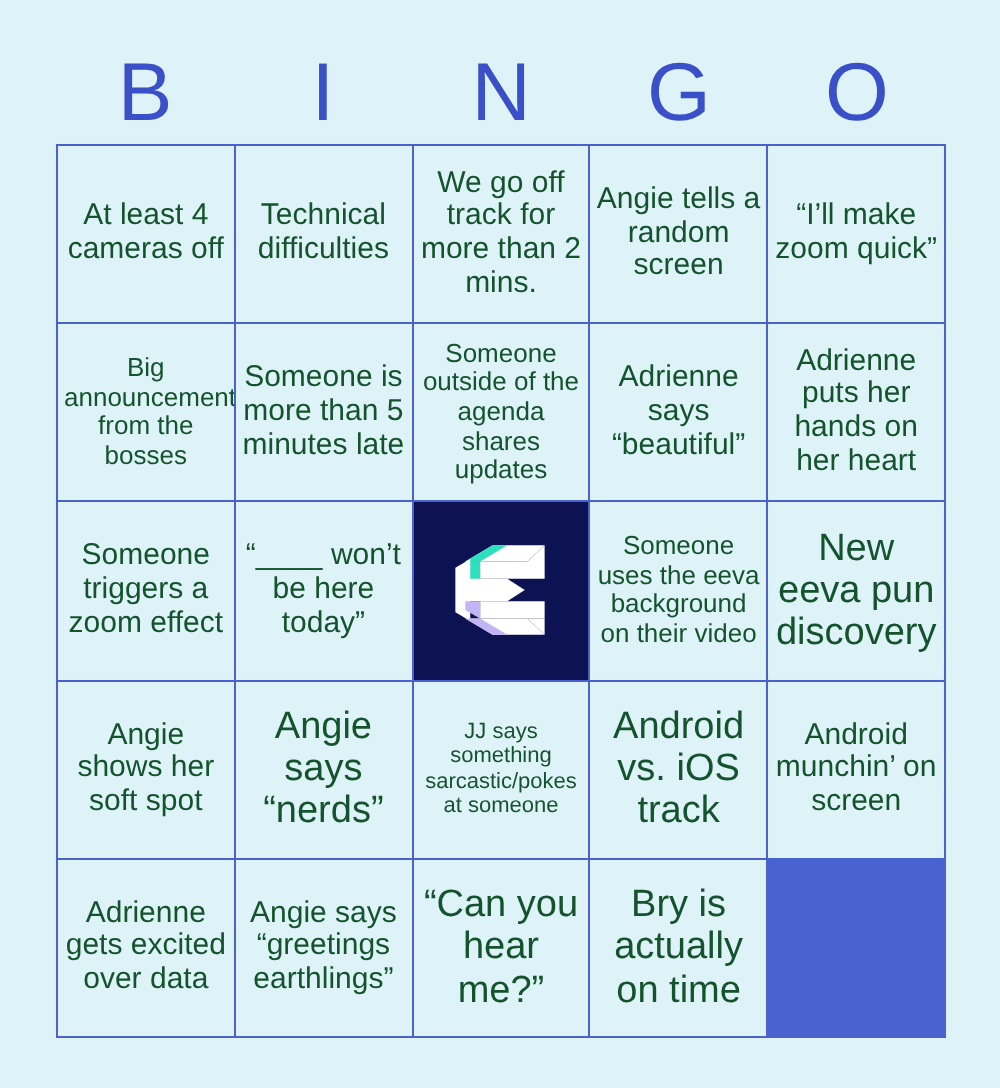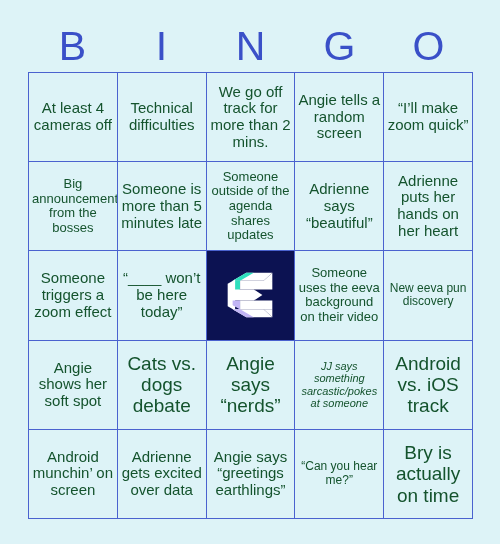--- a/index.html
+++ b/index.html
@@ -67,24 +67,24 @@
     padding: 2px 3px;
     overflow: hidden;
   }
   .cell-text {
     color: #14532d;
     line-height: 1.12;
     display: block;
     width: 100%;
   }
   .fs-xl  { font-size: 19px; }
-  .fs-lg  { font-size: 12px; text-align: center; }
+  .fs-lg  { font-size: 19px; text-align: center; }
   .fs-md  { font-size: 15px; }
   .fs-sm  { font-size: 13px; }
-  .fs-xs  { font-size: 11px; font-style: italic; }
+  .fs-xs  { font-size: 11px; }
 
   .cell.free-space {
     background: #0c1252;
     position: relative;
     padding: 0;
   }
   #eeva-logo {
     width: 62px;
     height: 62px;
     display: block;
@@ -169,23 +169,20 @@
       <span class="cell-text fs-sm">Someone uses the eeva background on their video</span>
     </div>
     <div class="cell">
       <span class="cell-text fs-lg">New eeva pun discovery</span>
     </div>
 
     <div class="cell">
       <span class="cell-text fs-md">Angie shows her soft spot</span>
     </div>
     <div class="cell">
-      <span class="cell-text fs-xl">Cats vs. dogs debate</span>
-    </div>
-    <div class="cell">
       <span class="cell-text fs-xl">Angie says “nerds”</span>
     </div>
     <div class="cell">
       <span class="cell-text fs-xs">JJ says something sarcastic/pokes at someone</span>
     </div>
     <div class="cell">
       <span class="cell-text fs-xl">Android vs. iOS track</span>
     </div>
 
     <div class="cell">

